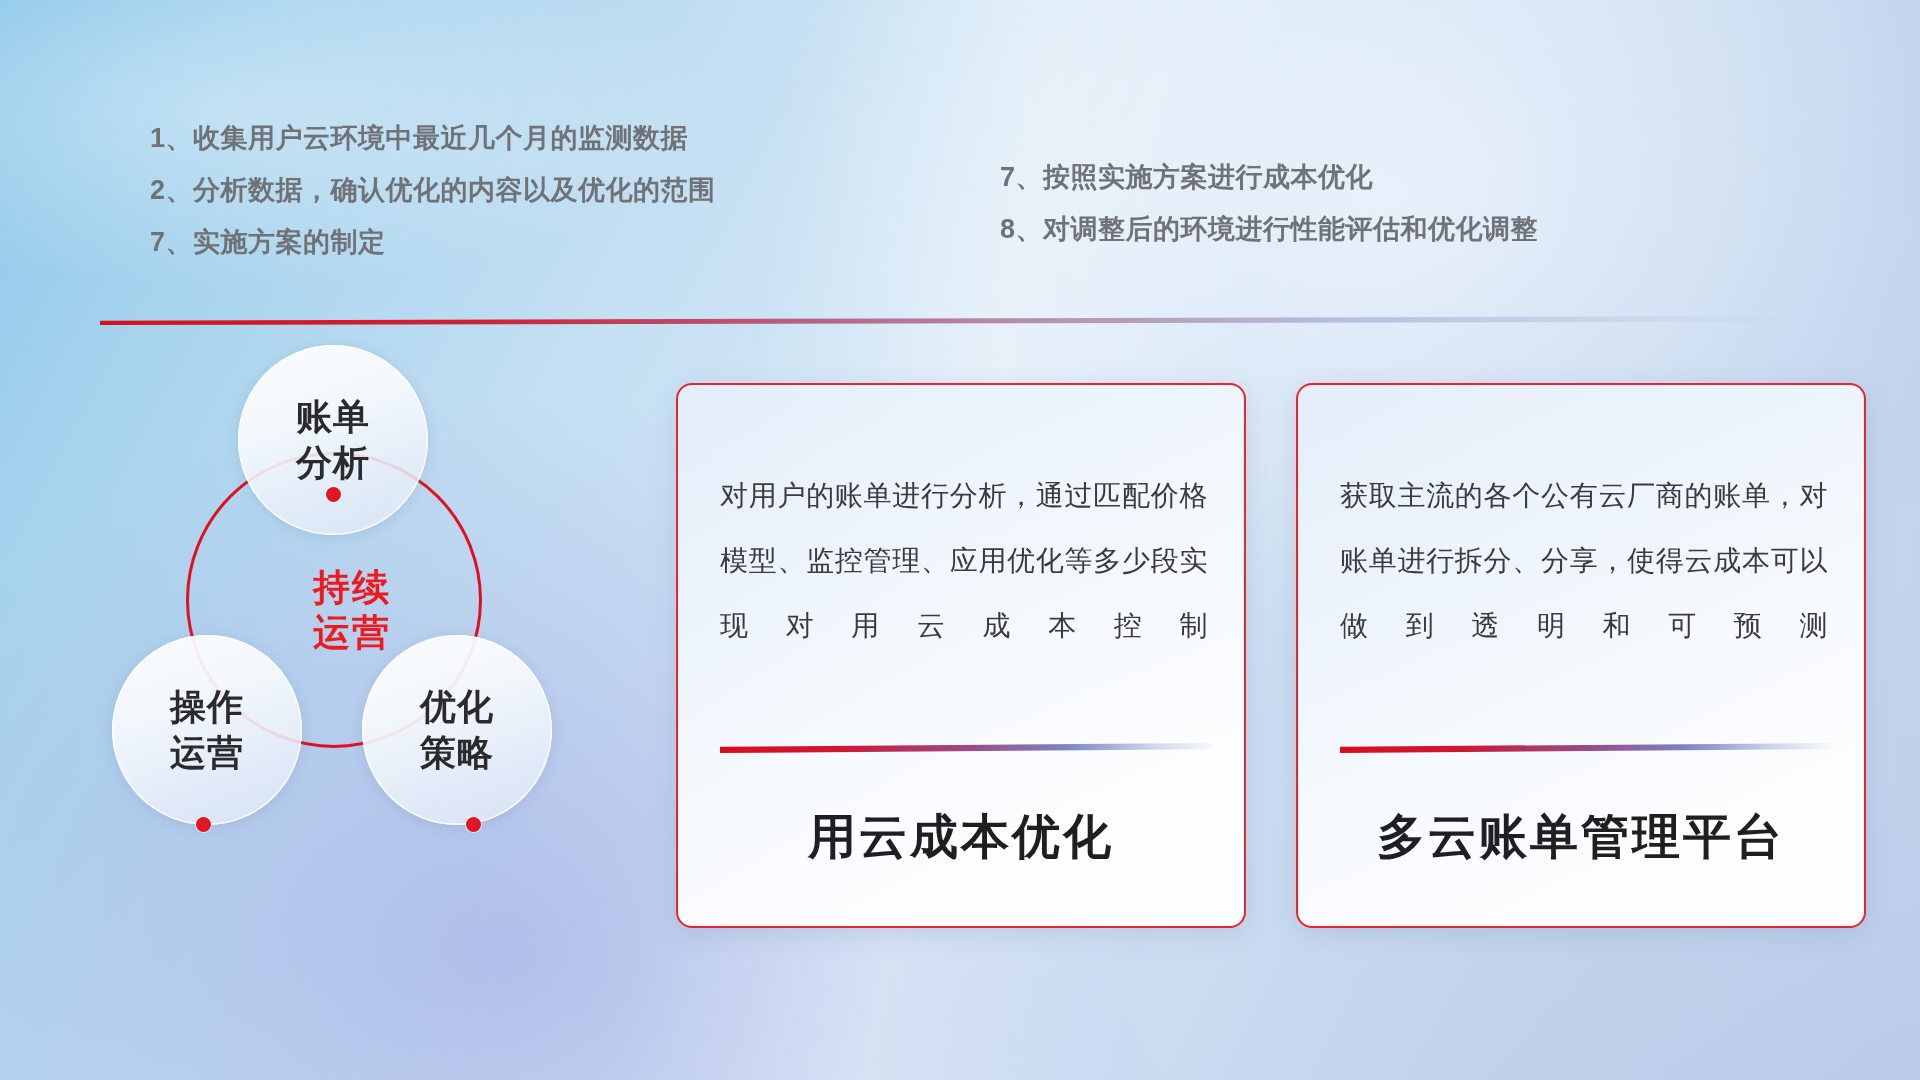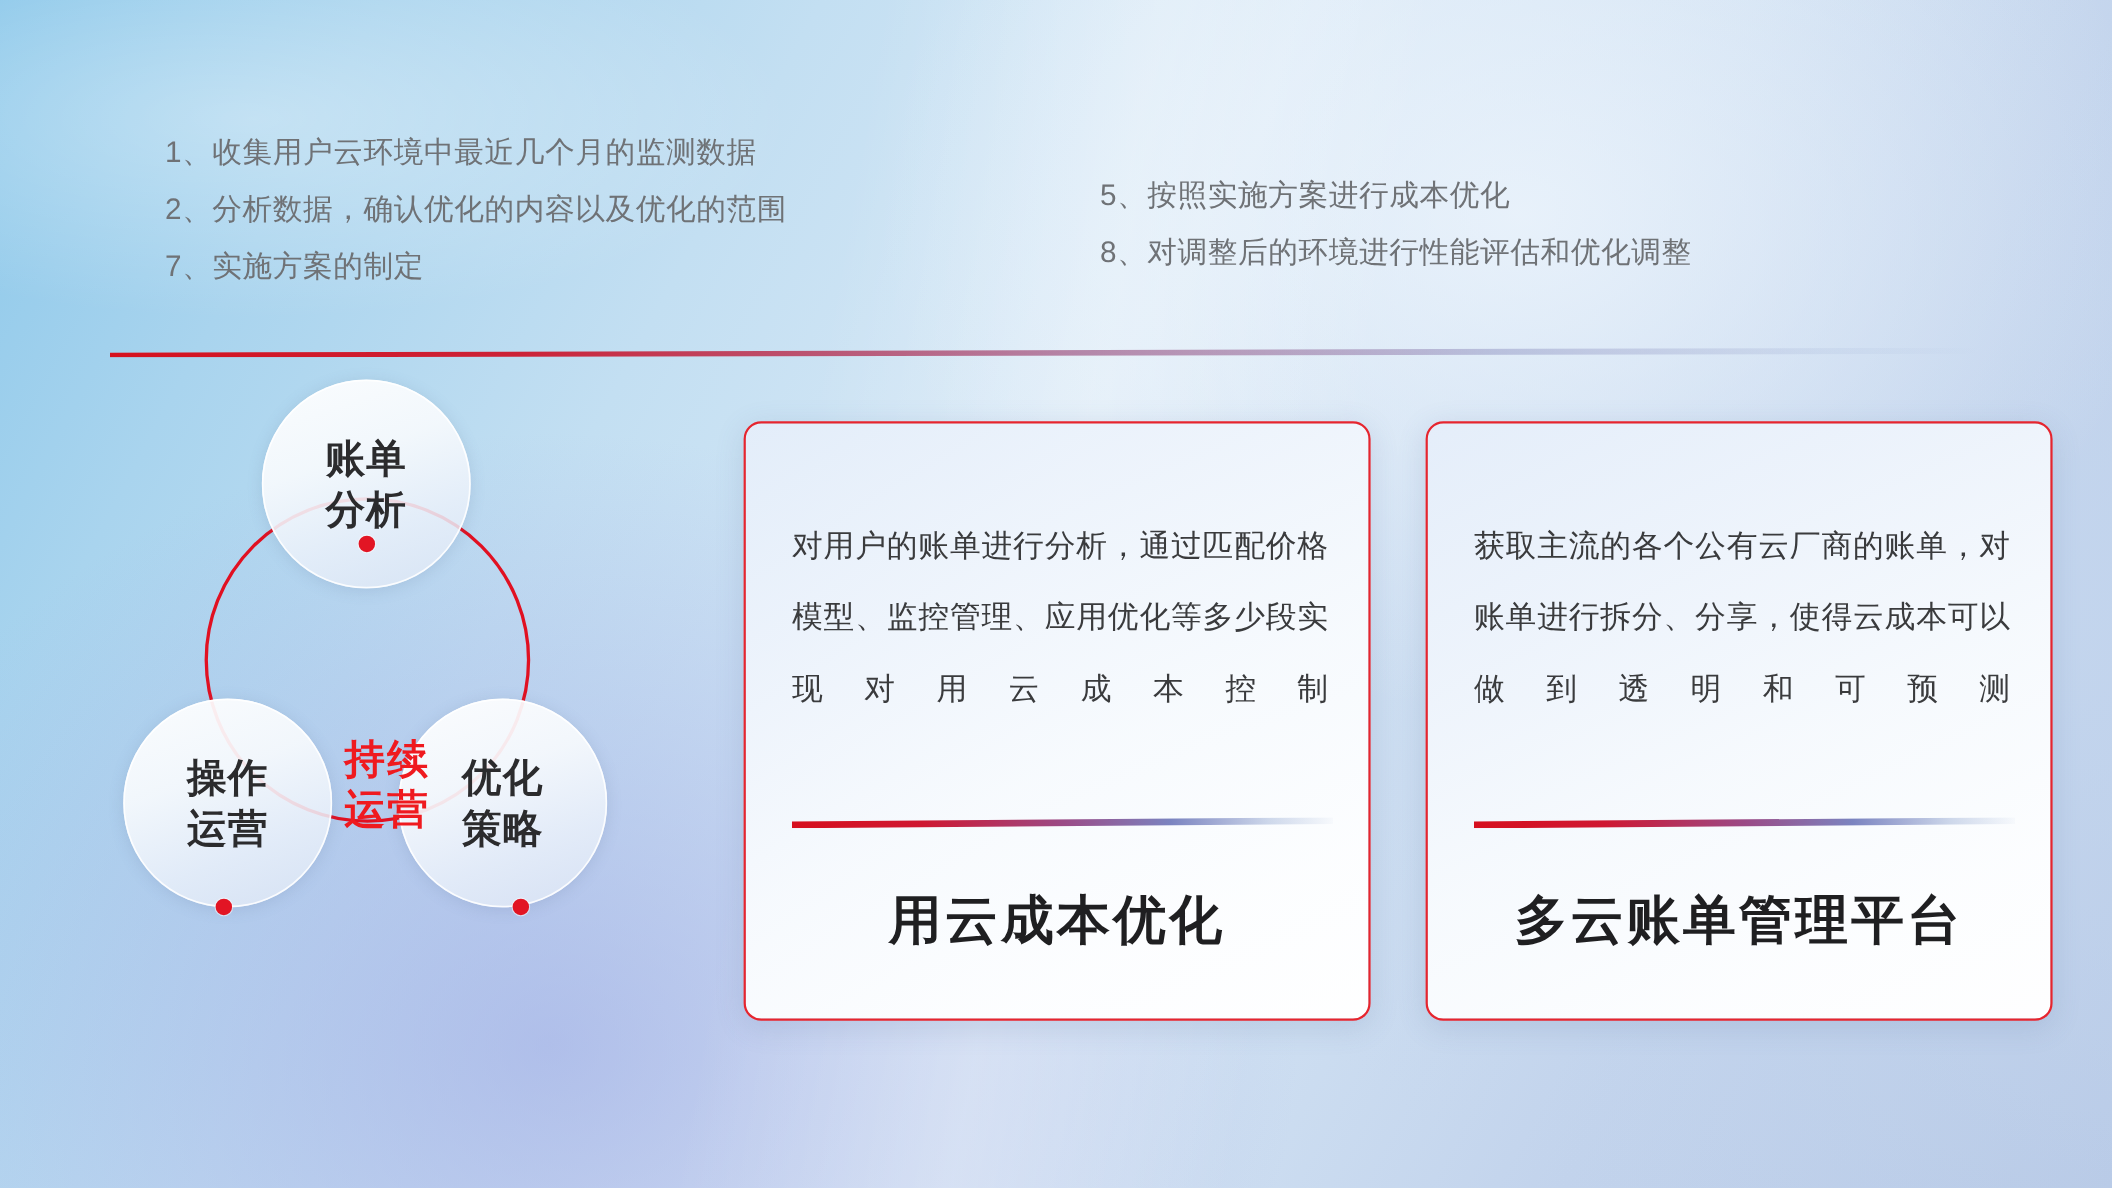--- a/index.html
+++ b/index.html
@@ -40,20 +40,21 @@
     width: 1920px;
     height: 200px;
   }
   .list-col {
     position: absolute;
     color: #6f7276;
     font-size: 27px;
     line-height: 52px;
     letter-spacing: 0.5px;
     white-space: nowrap;
+    font-weight: bold;
   }
   .list-col.left  { left: 150px; top: 16px; }
   .list-col.right { left: 1000px; top: 55px; }
   .list-item { display: block; }
 
   
   .header-rule {
     position: absolute;
     left: 100px;
     top: 316px;
@@ -113,21 +114,21 @@
     border: 3px solid #e11021;
     box-sizing: border-box;
   }
   .ring-center {
     position: absolute;
     left: 96px;
     top: 107px;
     width: 296px;
     height: 296px;
     display: flex;
-    align-items: flex-end;
+    align-items: center;
     justify-content: center;
     text-align: center;
   }
   .ring-center .ctxt {
     font-size: 37px;
     font-weight: 800;
     color: #ef1a1f;
     line-height: 1.22;
     letter-spacing: 2px;
     transform: translate(18px, 10px);
@@ -215,21 +216,21 @@
 
 <div id="slide">
 
   <div class="toplists">
     <div class="list-col left">
       <span class="list-item">1、收集用户云环境中最近几个月的监测数据</span>
       <span class="list-item">2、分析数据，确认优化的内容以及优化的范围</span>
       <span class="list-item">7、实施方案的制定</span>
     </div>
     <div class="list-col right">
-      <span class="list-item">5、按照实施方案进行成本优化</span>
+      <span class="list-item">7、按照实施方案进行成本优化</span>
       <span class="list-item">8、对调整后的环境进行性能评估和优化调整</span>
     </div>
   </div>
 
   <div class="header-rule"></div>
 
   <div class="venn">
     <div class="ring"></div>
 
     <div class="bubble bubble-bl">

